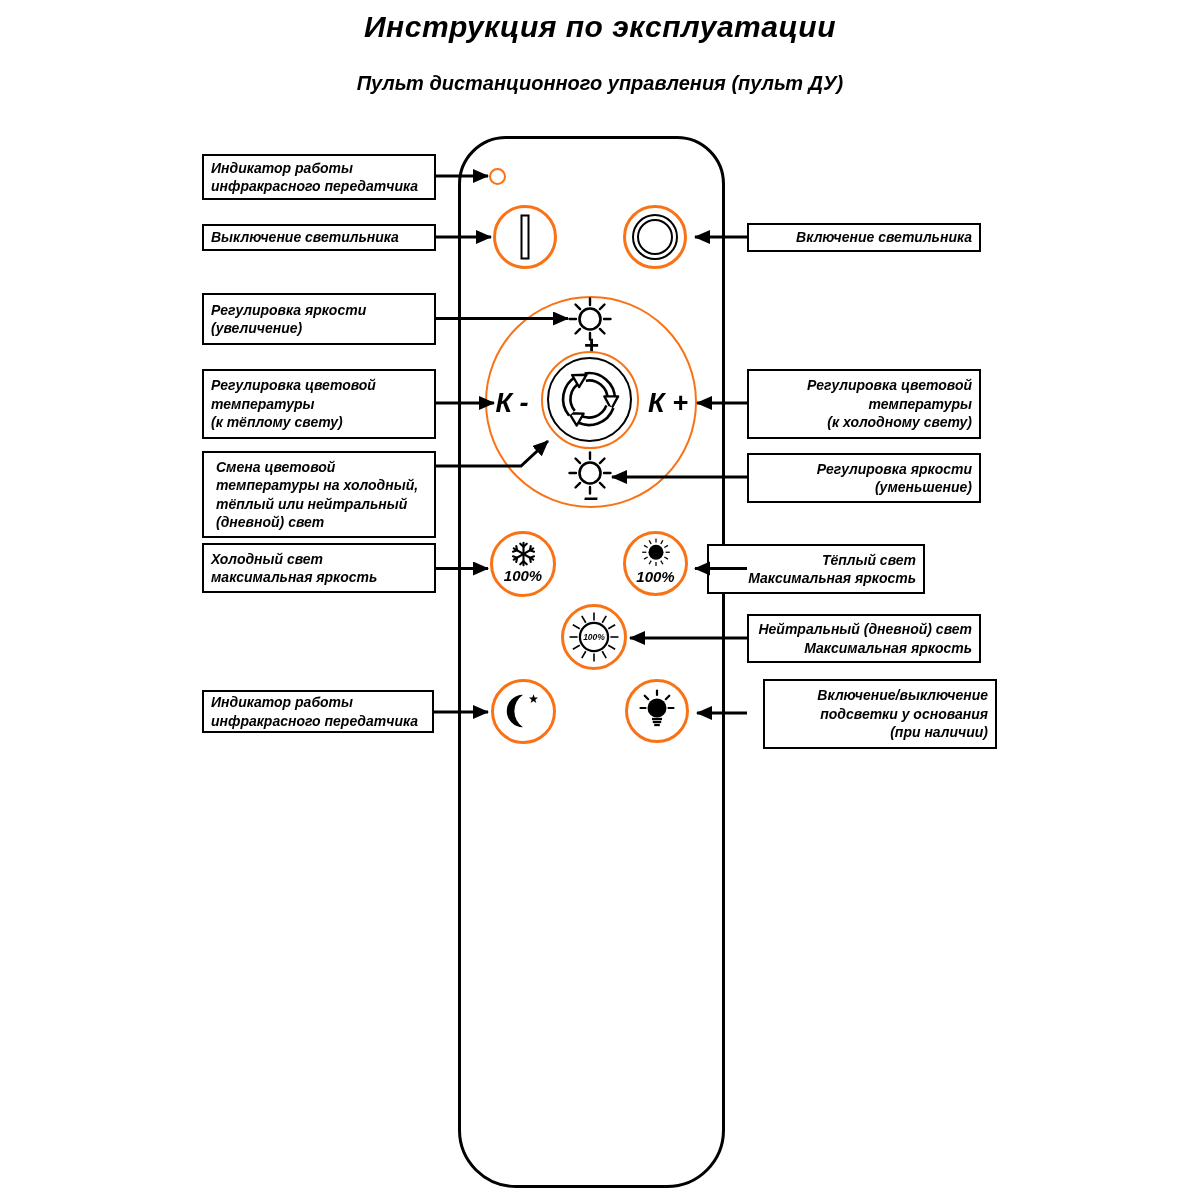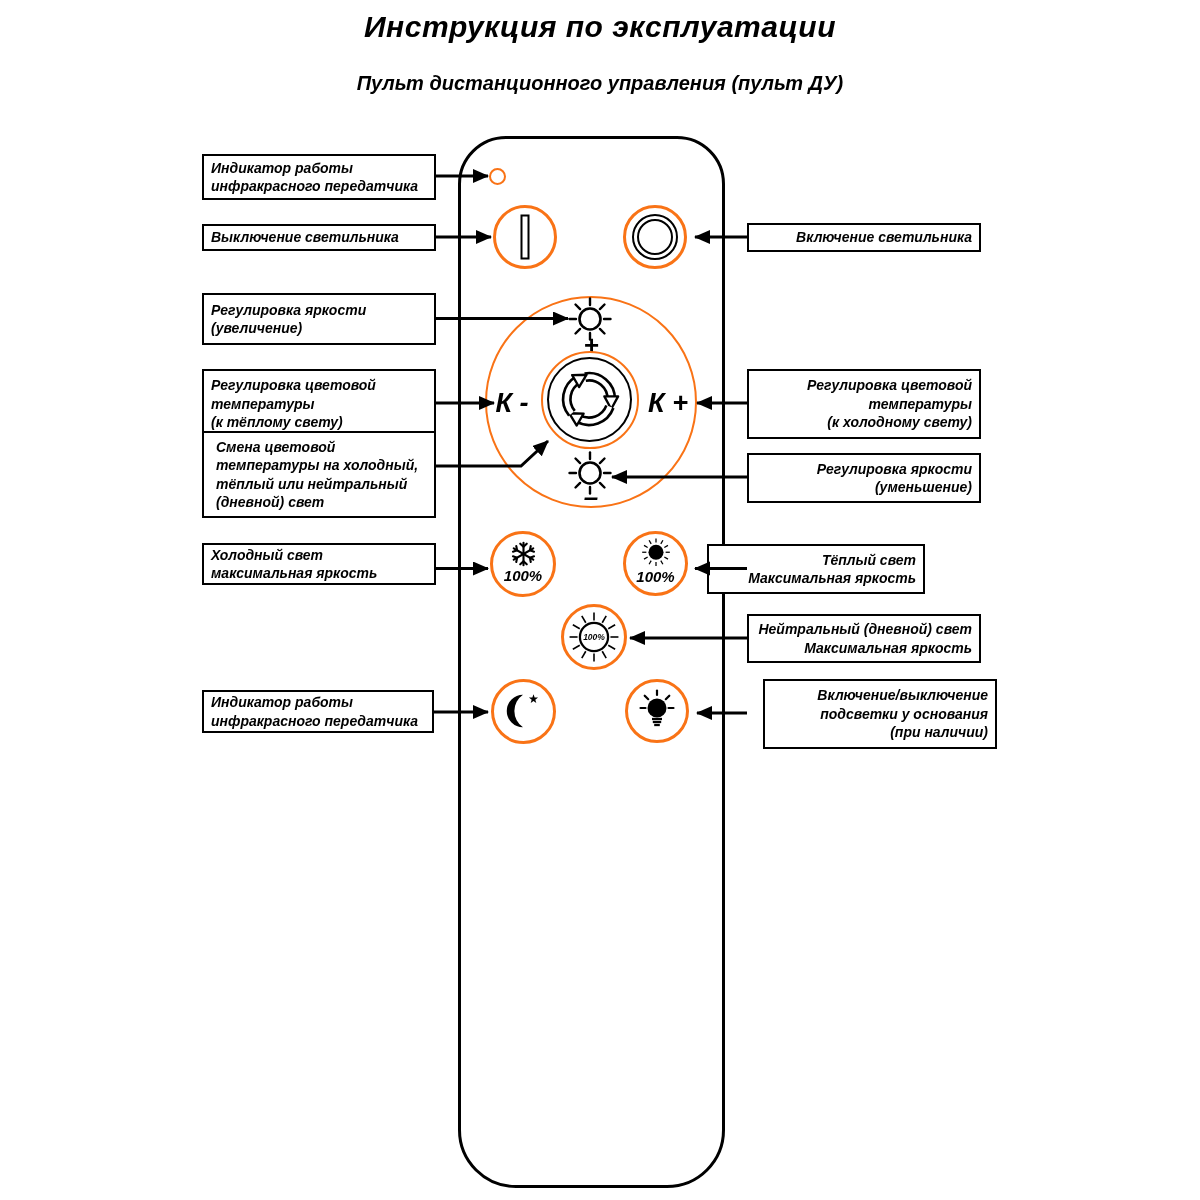--- a/index.html
+++ b/index.html
@@ -191,25 +191,25 @@
   </div>
 
   <div class="callout" style="left:202px;top:154px;width:234px;height:46px;">Индикатор работы
 инфракрасного передатчика</div>
   <div class="callout" style="left:202px;top:224px;width:234px;height:27px;">Выключение светильника</div>
   <div class="callout" style="left:202px;top:293px;width:234px;height:52px;">Регулировка яркости
 (увеличение)</div>
   <div class="callout" style="left:202px;top:369px;width:234px;height:70px;">Регулировка цветовой
 температуры
 (к тёплому свету)</div>
-  <div class="callout" style="left:202px;top:431px;width:234px;height:87px;padding-left:12px;">Смена цветовой
+  <div class="callout" style="left:202px;top:451px;width:234px;height:87px;padding-left:12px;">Смена цветовой
 температуры на холодный,
 тёплый или нейтральный
 (дневной) свет</div>
-  <div class="callout" style="left:202px;top:543px;width:234px;height:42px;">Холодный свет
+  <div class="callout" style="left:202px;top:543px;width:234px;height:50px;">Холодный свет
 максимальная яркость</div>
   <div class="callout" style="left:202px;top:690px;width:232px;height:43px;">Индикатор работы
 инфракрасного передатчика</div>
 
   <div class="callout right" style="left:747px;top:223px;width:234px;height:29px;">Включение светильника</div>
   <div class="callout right" style="left:747px;top:369px;width:234px;height:70px;">Регулировка цветовой
 температуры
 (к холодному свету)</div>
   <div class="callout right" style="left:747px;top:453px;width:234px;height:50px;">Регулировка яркости
 (уменьшение)</div>

